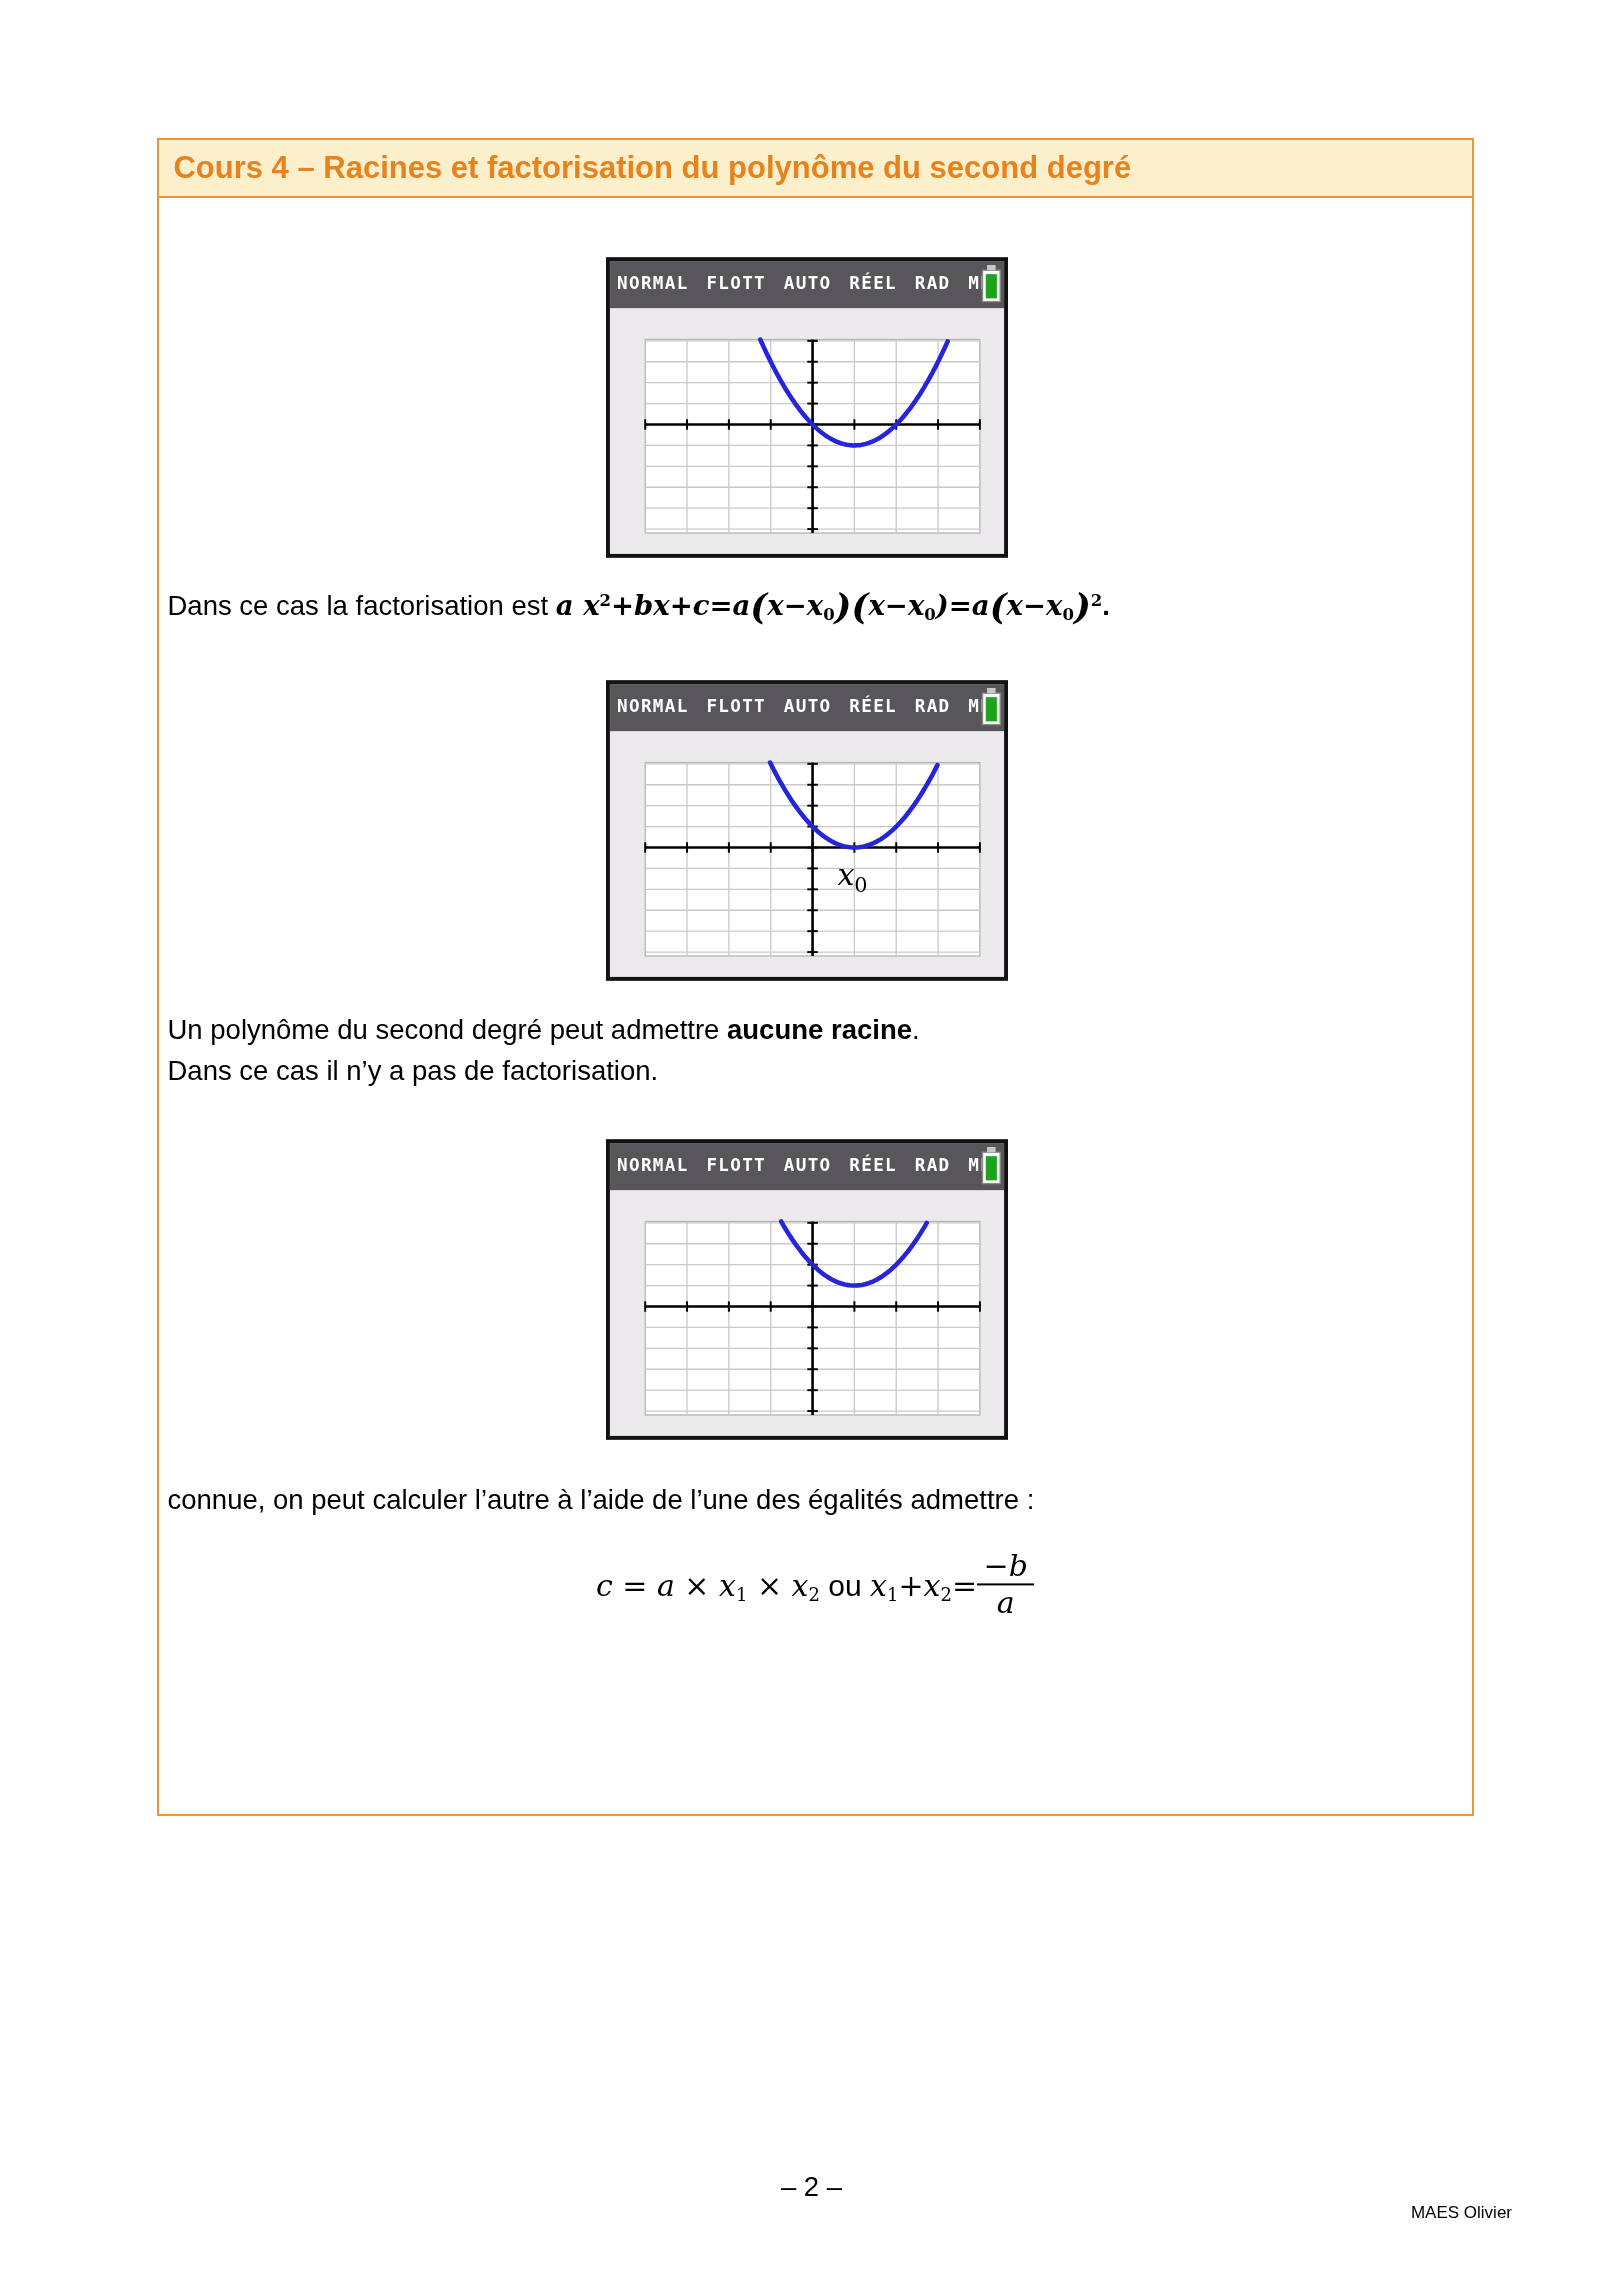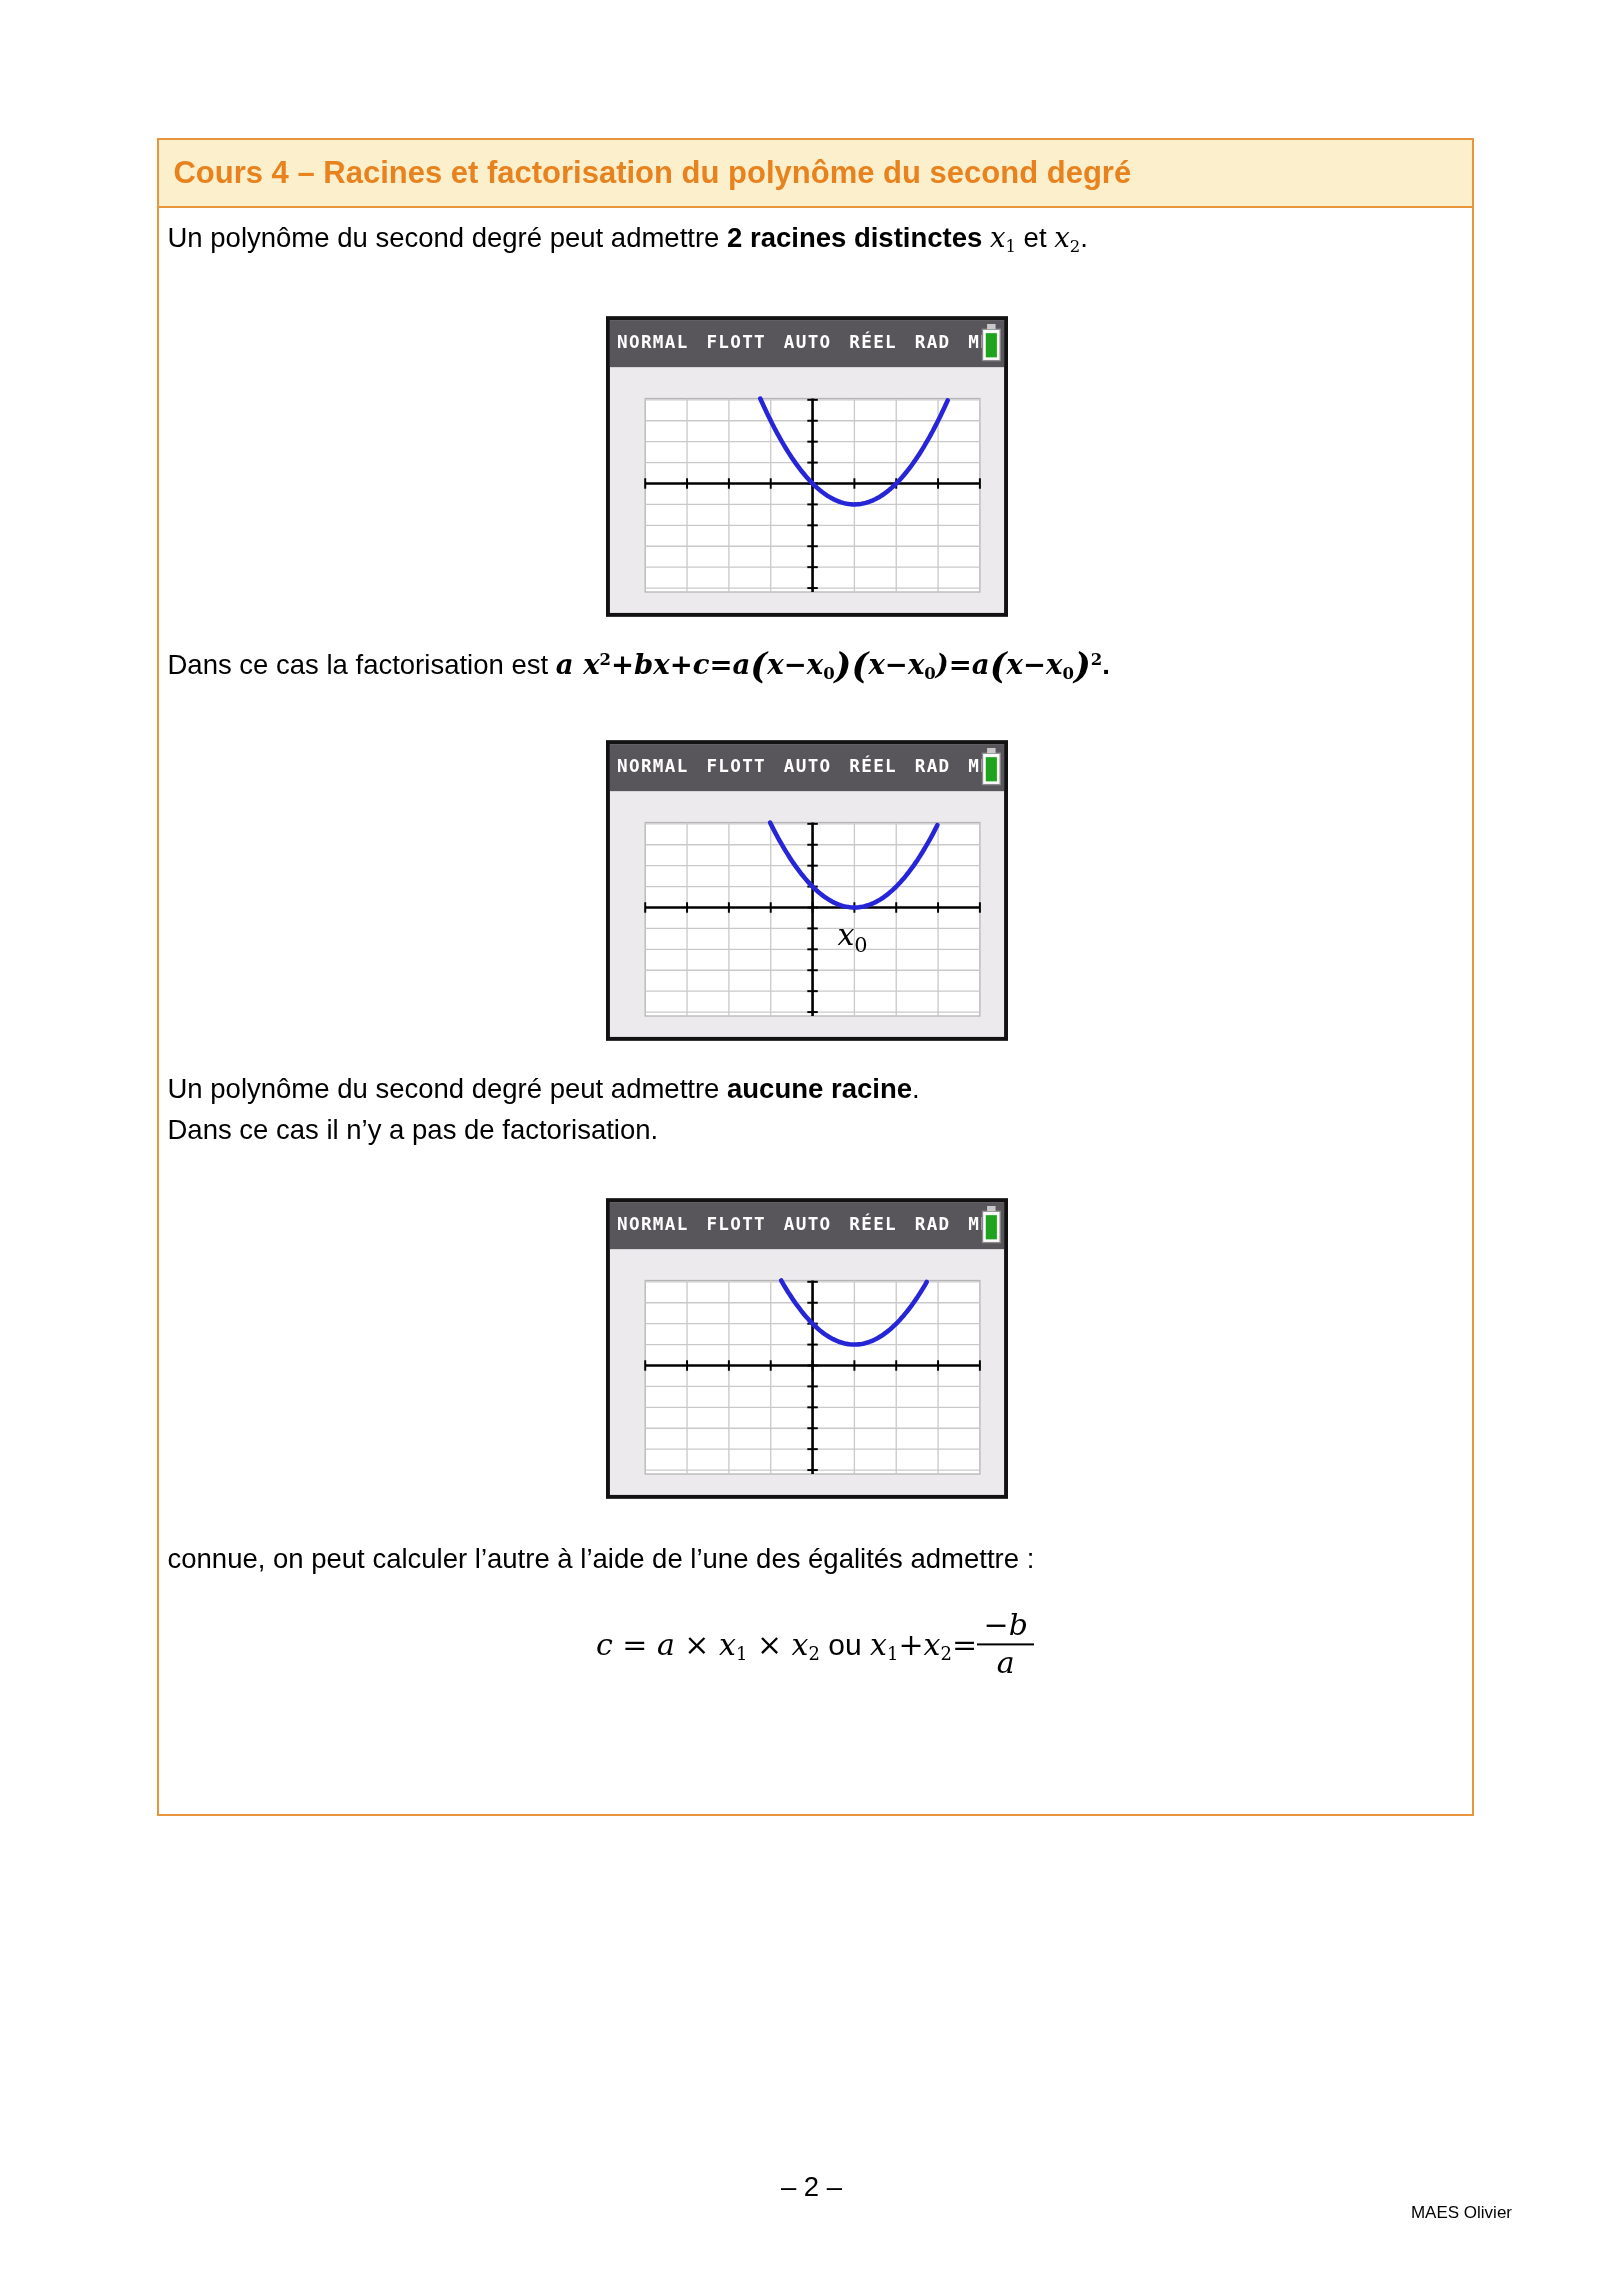--- a/index.html
+++ b/index.html
@@ -13,21 +13,21 @@
   }
   
   .course-box{
     position:absolute;left:157px;top:138px;
     width:1317px;height:1678px;
     border:2px solid #e8953c;
     box-sizing:border-box;
     background:#ffffff;
   }
   .course-header{
-    height:68px;
+    height:58px;
     background:#fcf0cc;
     border-bottom:2px solid #e8953c;
     box-sizing:border-box;
     display:flex;align-items:center;
     padding-left:14.4px;
   }
   .course-title{
     margin:0;
     font-size:31px;font-weight:bold;
     color:#e8821f;
@@ -79,21 +79,20 @@
 
 <div>
 
   <section class="course-box">
     <header class="course-header">
       <h1 class="course-title">Cours 4 – Racines et factorisation du polynôme du second degré</h1>
     </header>
 
     <div class="course-body">
 
-      <p class="para"><span>Un polynôme du second degré peut admettre </span><span class="b">2 racines distinctes</span><span> </span><span class="m">x</span><span class="m sb">1</span><span> et </span><span class="m">x</span><span class="m sb">2</span><span>.</span></p>
 
       <div class="calc" id="calc-0">
           <svg viewBox="0 0 615 460" width="402" height="301" style="font-size:42px">
             <rect x="0" y="0" width="615" height="460" fill="#121212"></rect>
             <rect x="6" y="6" width="603" height="448" fill="#edeaee"></rect>
             <rect x="6" y="6" width="603" height="72" fill="#59565b"></rect>
             <text x="17" y="48" fill="#ffffff" font-size="27" font-weight="bold" font-family="&quot;DejaVu Sans Mono&quot;,monospace" letter-spacing="2" word-spacing="9">NORMAL FLOTT AUTO RÉEL RAD MP</text>
             <g>
               <rect x="576" y="20" width="27" height="48" fill="#fbfbfb" stroke="#8a8a8a" stroke-width="2"></rect>
               <rect x="583" y="12" width="13" height="8" fill="#c9c9c9"></rect>

